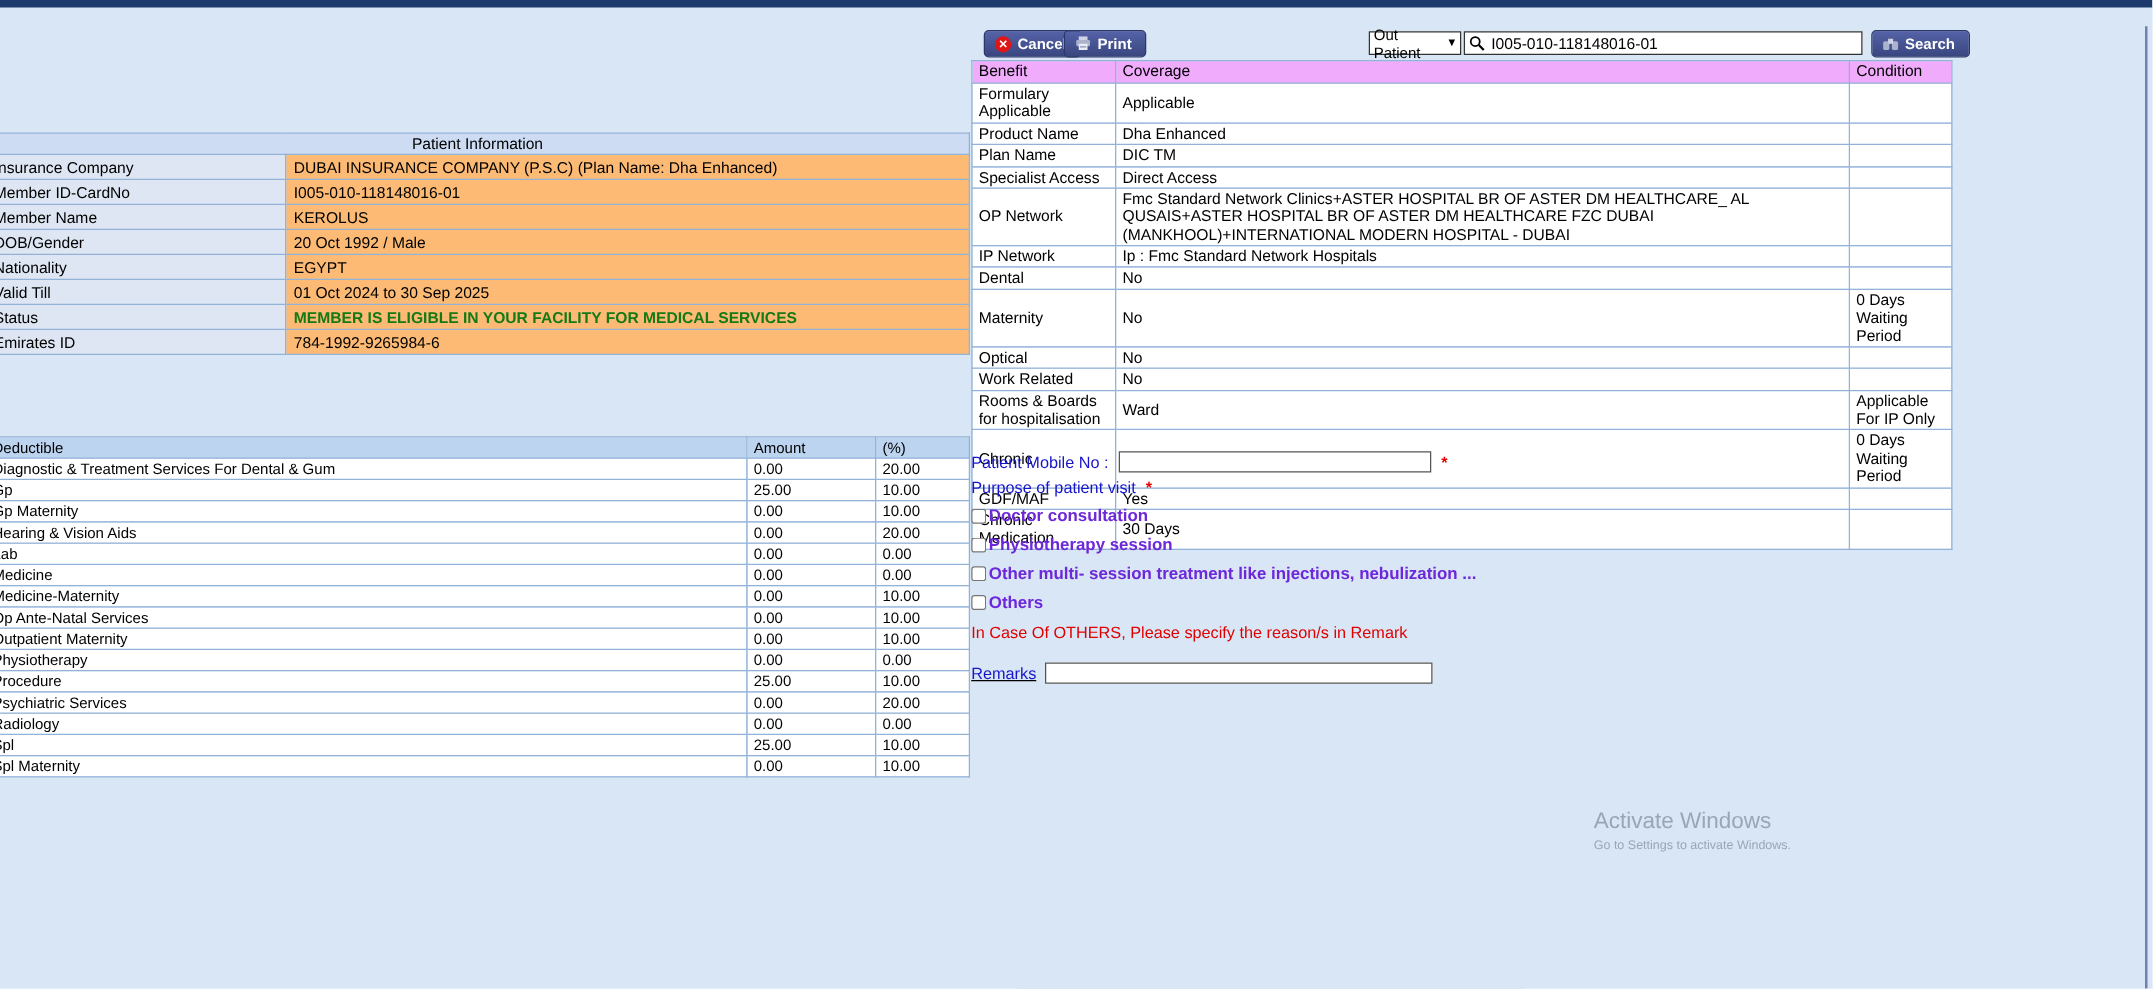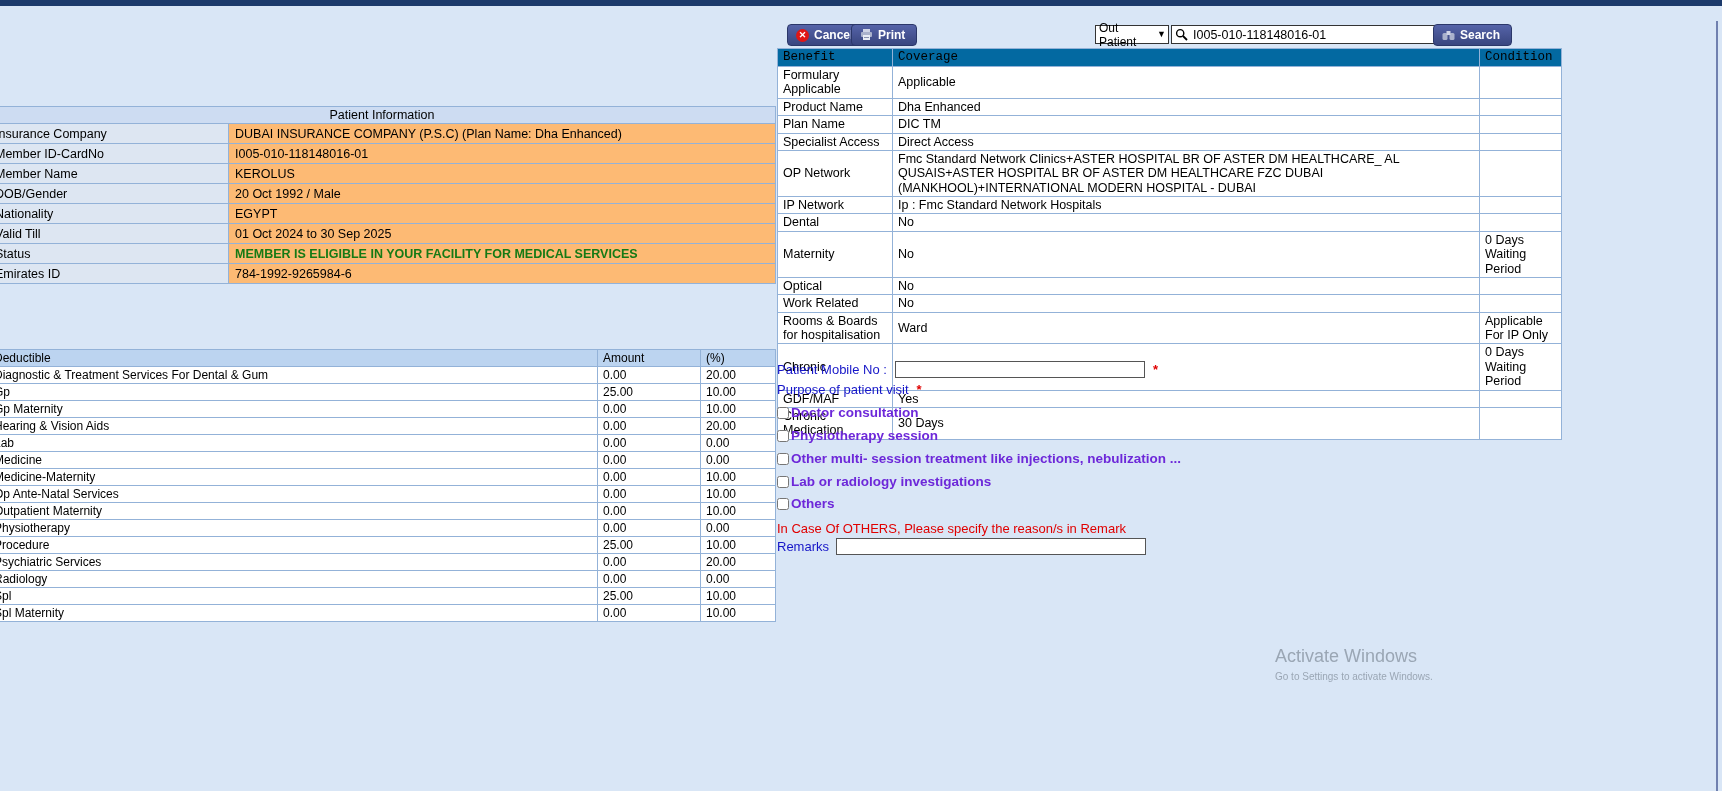--- a/index.html
+++ b/index.html
@@ -41,36 +41,36 @@
   .green{color:#157a15;font-weight:700;}
 
   .ded-table{position:absolute;left:-12px;top:349px;width:788px;}
   .ded-table .hd{background:#bcd4f0;font-size:12px;padding:1px 5px;height:14px;}
   .ded-table td{background:#fff;font-size:12px;padding:1px 5px;height:13px;}
   .ded-table td.hd{background:#bcd4f0;}
 
   .ben-table{position:absolute;left:777px;top:48px;width:785px;}
   .ben-table .hd{background:#bcd4f0;font-size:12.5px;padding:1px 5px;height:15px;}
   .ben-table td{background:#fff;font-size:12.5px;padding:1px 5px;line-height:1.15;vertical-align:middle;height:14px;}
-  .ben-table td.hd{background:#0369a1;font-family:Liberation Mono, monospace;}
+  .ben-table td.hd{background:#f0abfc;}
 
   
   .form-area{position:absolute;left:777px;top:360px;width:620px;}
   .blue{color:#1616c8;font-size:13px;}
   .star{color:#e00000;font-weight:700;margin-left:8px;font-size:13px;}
   .mobile-row{display:flex;align-items:center;height:19px;}
   .mobile-row .blue{width:118px;}
   .txt{border:1px solid #555;height:17px;background:#fff;box-sizing:border-box;
        font-family:"Liberation Sans",sans-serif;font-size:12px;outline:none;}
   .purpose-row{display:flex;align-items:center;height:17px;margin-top:2px;}
   .chk-row{display:flex;align-items:flex-start;margin-top:8px;cursor:pointer;}
   .chk-row input{margin:1px 2px 0 0;width:12px;height:12px;}
   .chk-row .chk-label{font-size:13.5px;font-weight:700;color:#6d28d9;line-height:1.1;}
   .note-red{color:#e00000;font-size:13px;margin-top:9px;}
-  .remarks-row{display:flex;align-items:center;margin-top:2px;}
+  .remarks-row{display:flex;align-items:center;margin-top:17px;text-decoration:underline;}
   .remarks-row .blue{width:59px;}
 
   .watermark{position:absolute;left:1275px;top:646px;color:#9aa6b4;}
   .watermark .w1{font-size:18px;}
   .watermark .w2{font-size:10px;margin-top:4px;}
 </style>
 </head>
 <body>
 
 <div class="page">
@@ -98,21 +98,21 @@
   </div>
 
   <div class="search-wrap">
     <svg width="13" height="13" viewBox="0 0 13 13">
       <circle cx="5.2" cy="5.2" r="3.6" fill="none" stroke="#000" stroke-width="1.4"></circle>
       <line x1="8" y1="8" x2="12" y2="12" stroke="#000" stroke-width="1.8"></line>
     </svg>
     <input type="text" value="I005-010-118148016-01" style="">
   </div>
 
-  <div class="btn" style="left:1433px;top:24px;">
+  <div class="btn" style="left:1497px;top:24px;">
     <svg class="gray-ico" width="13" height="11" viewBox="0 0 13 11">
       <rect x="0.5" y="3" width="5" height="7" rx="1.5" fill="#aab2cc"></rect>
       <rect x="7.5" y="3" width="5" height="7" rx="1.5" fill="#aab2cc"></rect>
       <rect x="4.5" y="1" width="4" height="4" fill="#cfd4e6"></rect>
     </svg>
     <span>Search</span>
   </div>
 
   <table class="pi-table">
     <colgroup>
@@ -351,24 +351,20 @@
         <label class="chk-row">
           <input type="checkbox" style="">
           <span class="chk-label">Physiotherapy session</span>
         </label>
         <label class="chk-row">
           <input type="checkbox" style="">
           <span class="chk-label">Other multi- session treatment like injections, nebulization ...</span>
         </label>
         <label class="chk-row">
           <input type="checkbox" style="">
-          <span class="chk-label">Lab or radiology investigations</span>
-        </label>
-        <label class="chk-row">
-          <input type="checkbox" style="">
           <span class="chk-label">Others</span>
         </label>
       </div>
     <div class="note-red">In Case Of OTHERS, Please specify the reason/s in Remark</div>
     <div class="remarks-row">
       <span class="blue">Remarks</span>
       <input class="txt" style="width: 310px;" type="text" value="">
     </div>
   </div>
 

